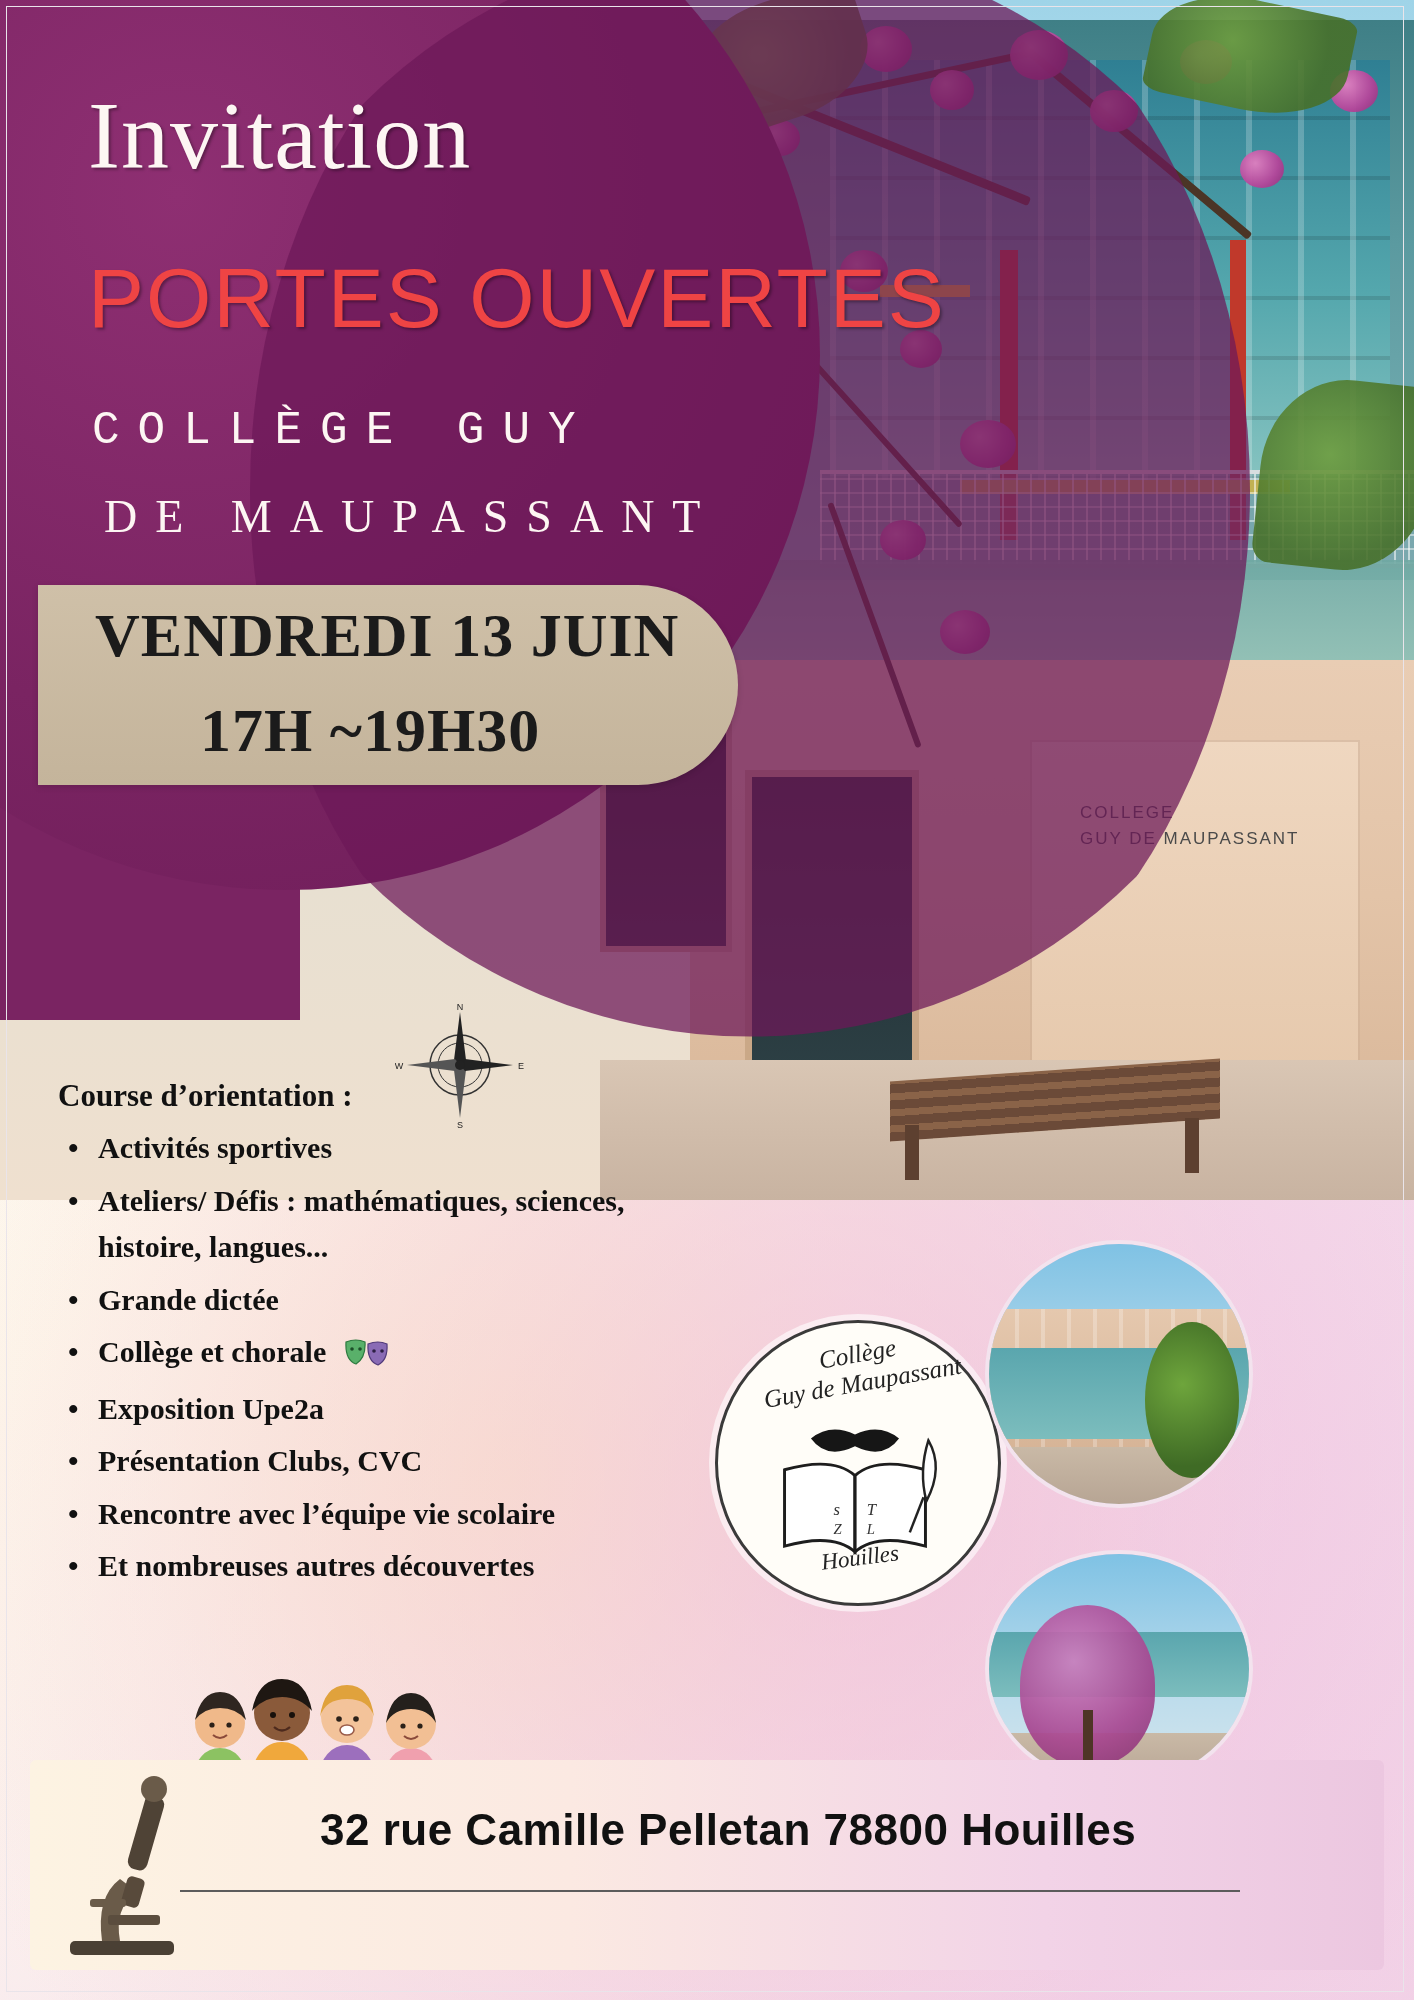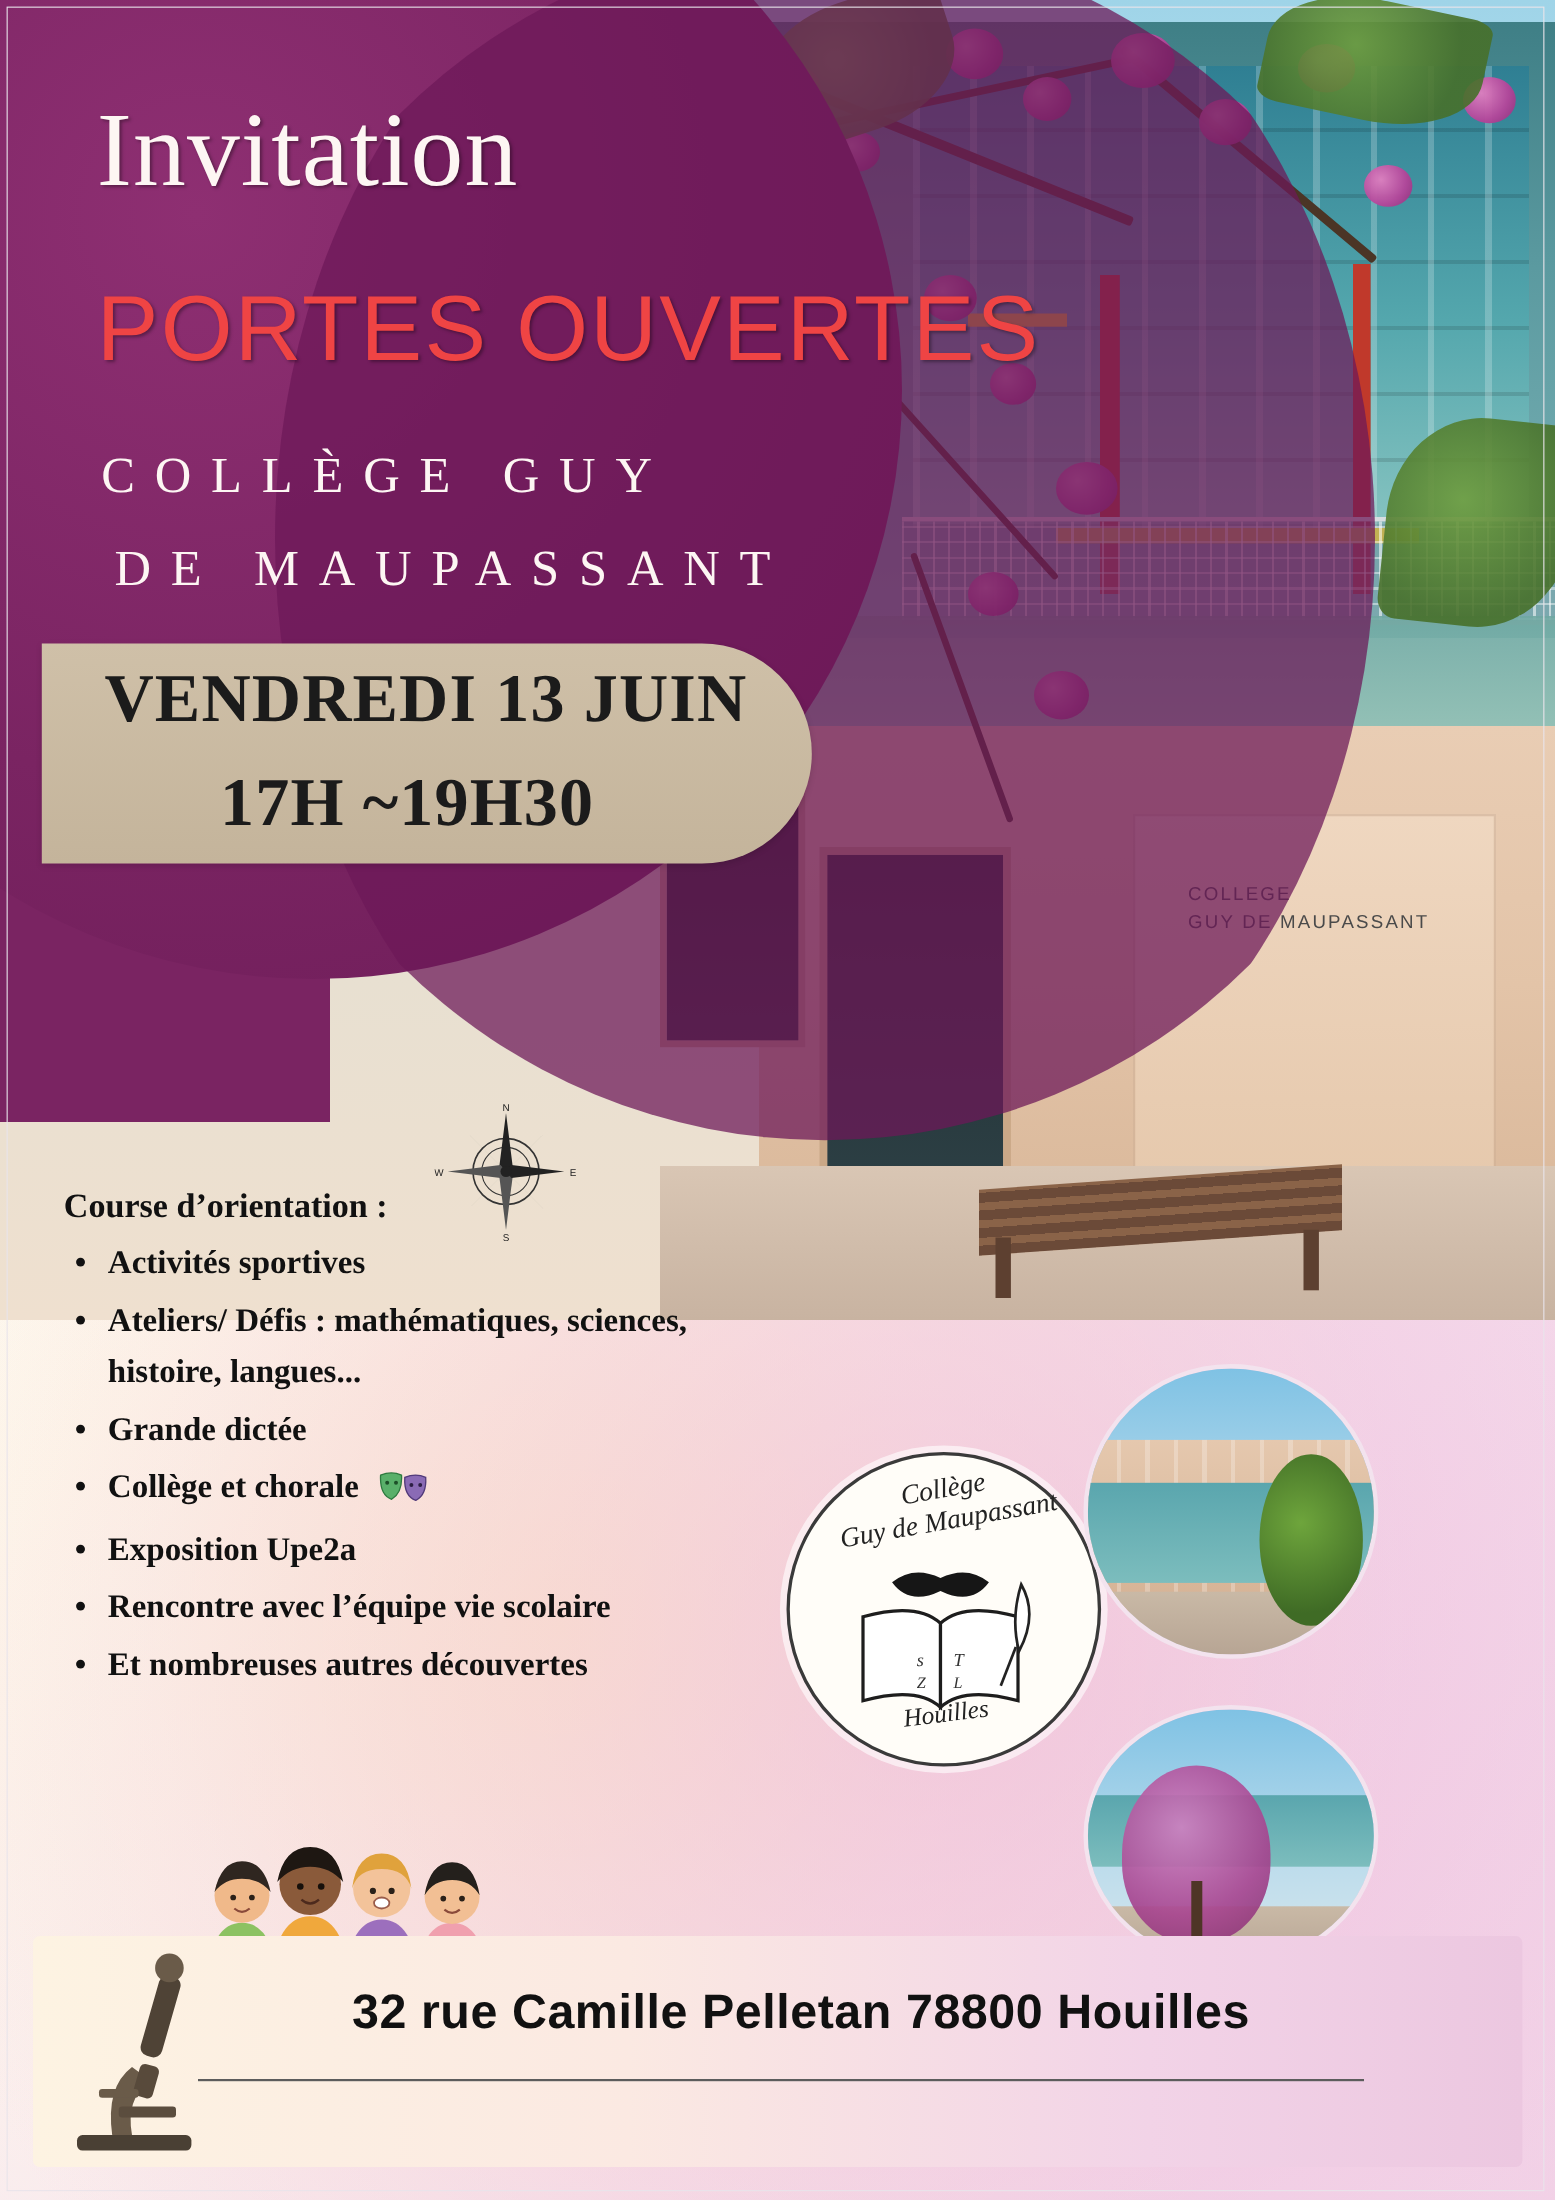--- a/index.html
+++ b/index.html
@@ -160,21 +160,21 @@
     text-shadow: 2px 2px 3px rgba(0,0,0,0.35);
   }
   .h-portes {
     position: absolute; left: 88px; top: 250px;
     font-family: Liberation Sans, sans-serif;
     font-size: 84px; color: #ef4444; letter-spacing: 2px;
     text-shadow: 2px 2px 3px rgba(0,0,0,0.35);
   }
   .h-college {
     position: absolute; left: 92px; top: 405px;
-    font-family: Liberation Serif, serif;
+    font-family: Liberation Mono, monospace;
     font-size: 46px; color: #fdf6f3; letter-spacing: 18px;
   }
   .h-maupassant {
     position: absolute; left: 104px; top: 490px;
     font-family: "Liberation Serif", serif;
     font-size: 46px; color: #fdf6f3; letter-spacing: 18px;
   }
 
   
   .date-banner {
@@ -441,20 +441,21 @@
           <path d="M2 4 q10 -4 19 0 q1 16 -9 22 q-11 -4 -10 -22 z" fill="#59b06a" stroke="#2d7a3f" stroke-width="1.2"></path>
           <circle cx="8" cy="11" r="1.8" fill="#1c4f28"></circle>
           <circle cx="16" cy="11" r="1.8" fill="#1c4f28"></circle>
           <path d="M24 6 q10 -4 19 0 q1 16 -9 21 q-11 -4 -10 -21 z" fill="#8a6bb5" stroke="#513a7a" stroke-width="1.2"></path>
           <circle cx="30" cy="13" r="1.8" fill="#2d1f45"></circle>
           <circle cx="38" cy="13" r="1.8" fill="#2d1f45"></circle>
         </svg>
       </span>
     </li>
     <li>Exposition Upe2a</li>
+    <li>Présentation Clubs, CVC</li>
     <li>Rencontre avec l’équipe vie scolaire</li>
     <li>Et nombreuses autres découvertes</li>
   </ul>
 
   <div class="kids">
     <svg viewBox="0 0 290 175" width="290" height="175">
 
       <path d="M8 175 q4 -52 32 -52 q28 0 32 52 z" fill="#8cc262"></path>
       <circle cx="40" cy="98" r="25" fill="#f0b98a"></circle>
       <path d="M15 95 q6 -28 25 -28 q20 0 26 28 q-10 -12 -26 -12 q-16 0 -25 12z" fill="#2f2620"></path>

